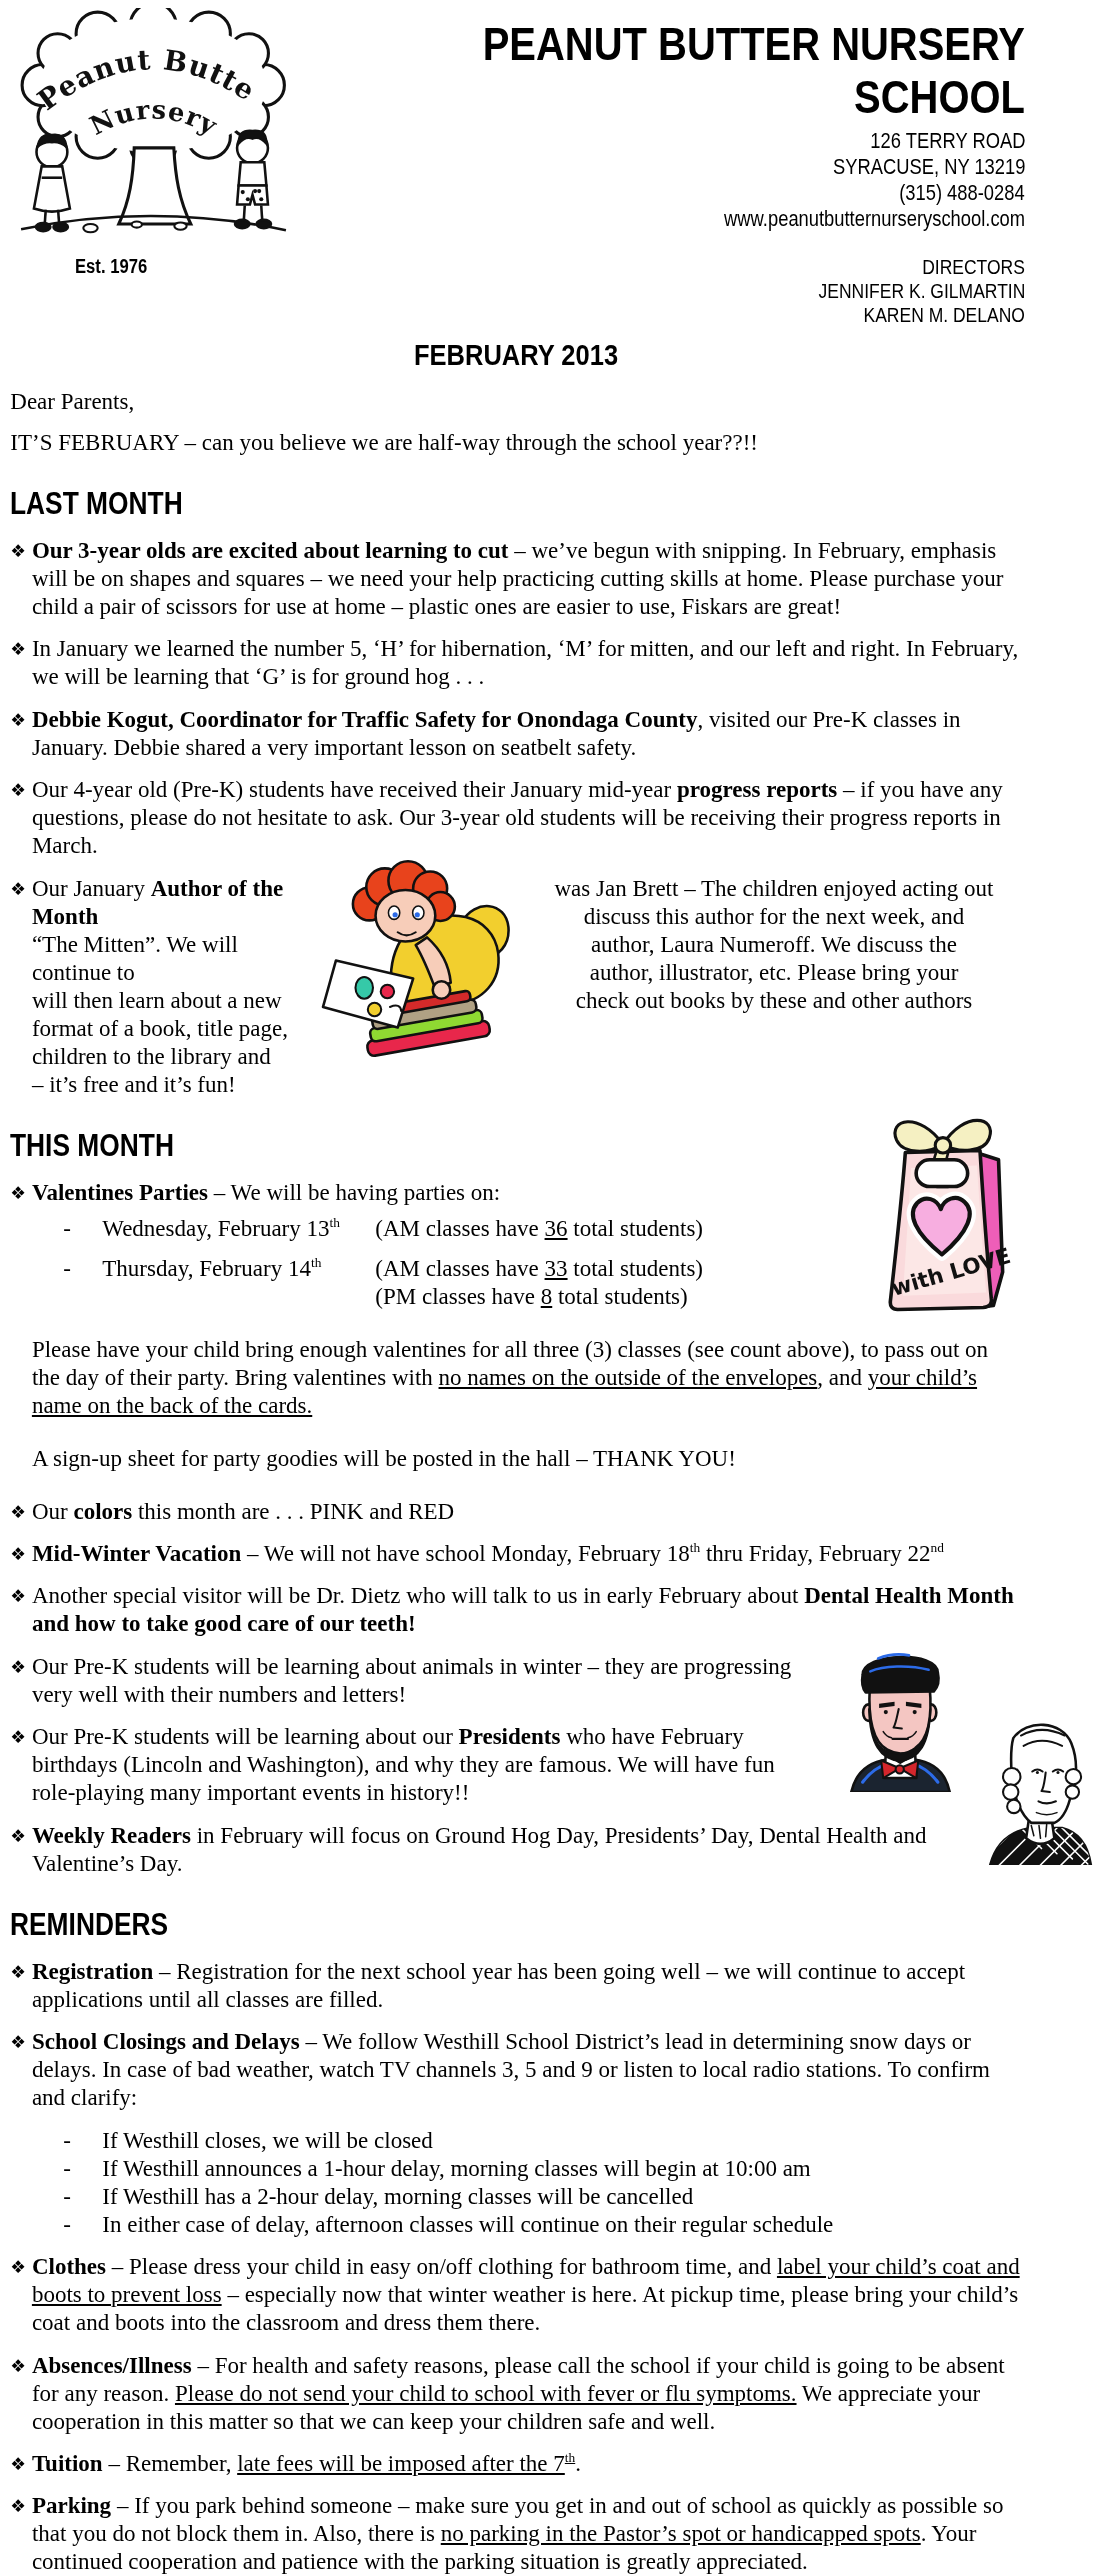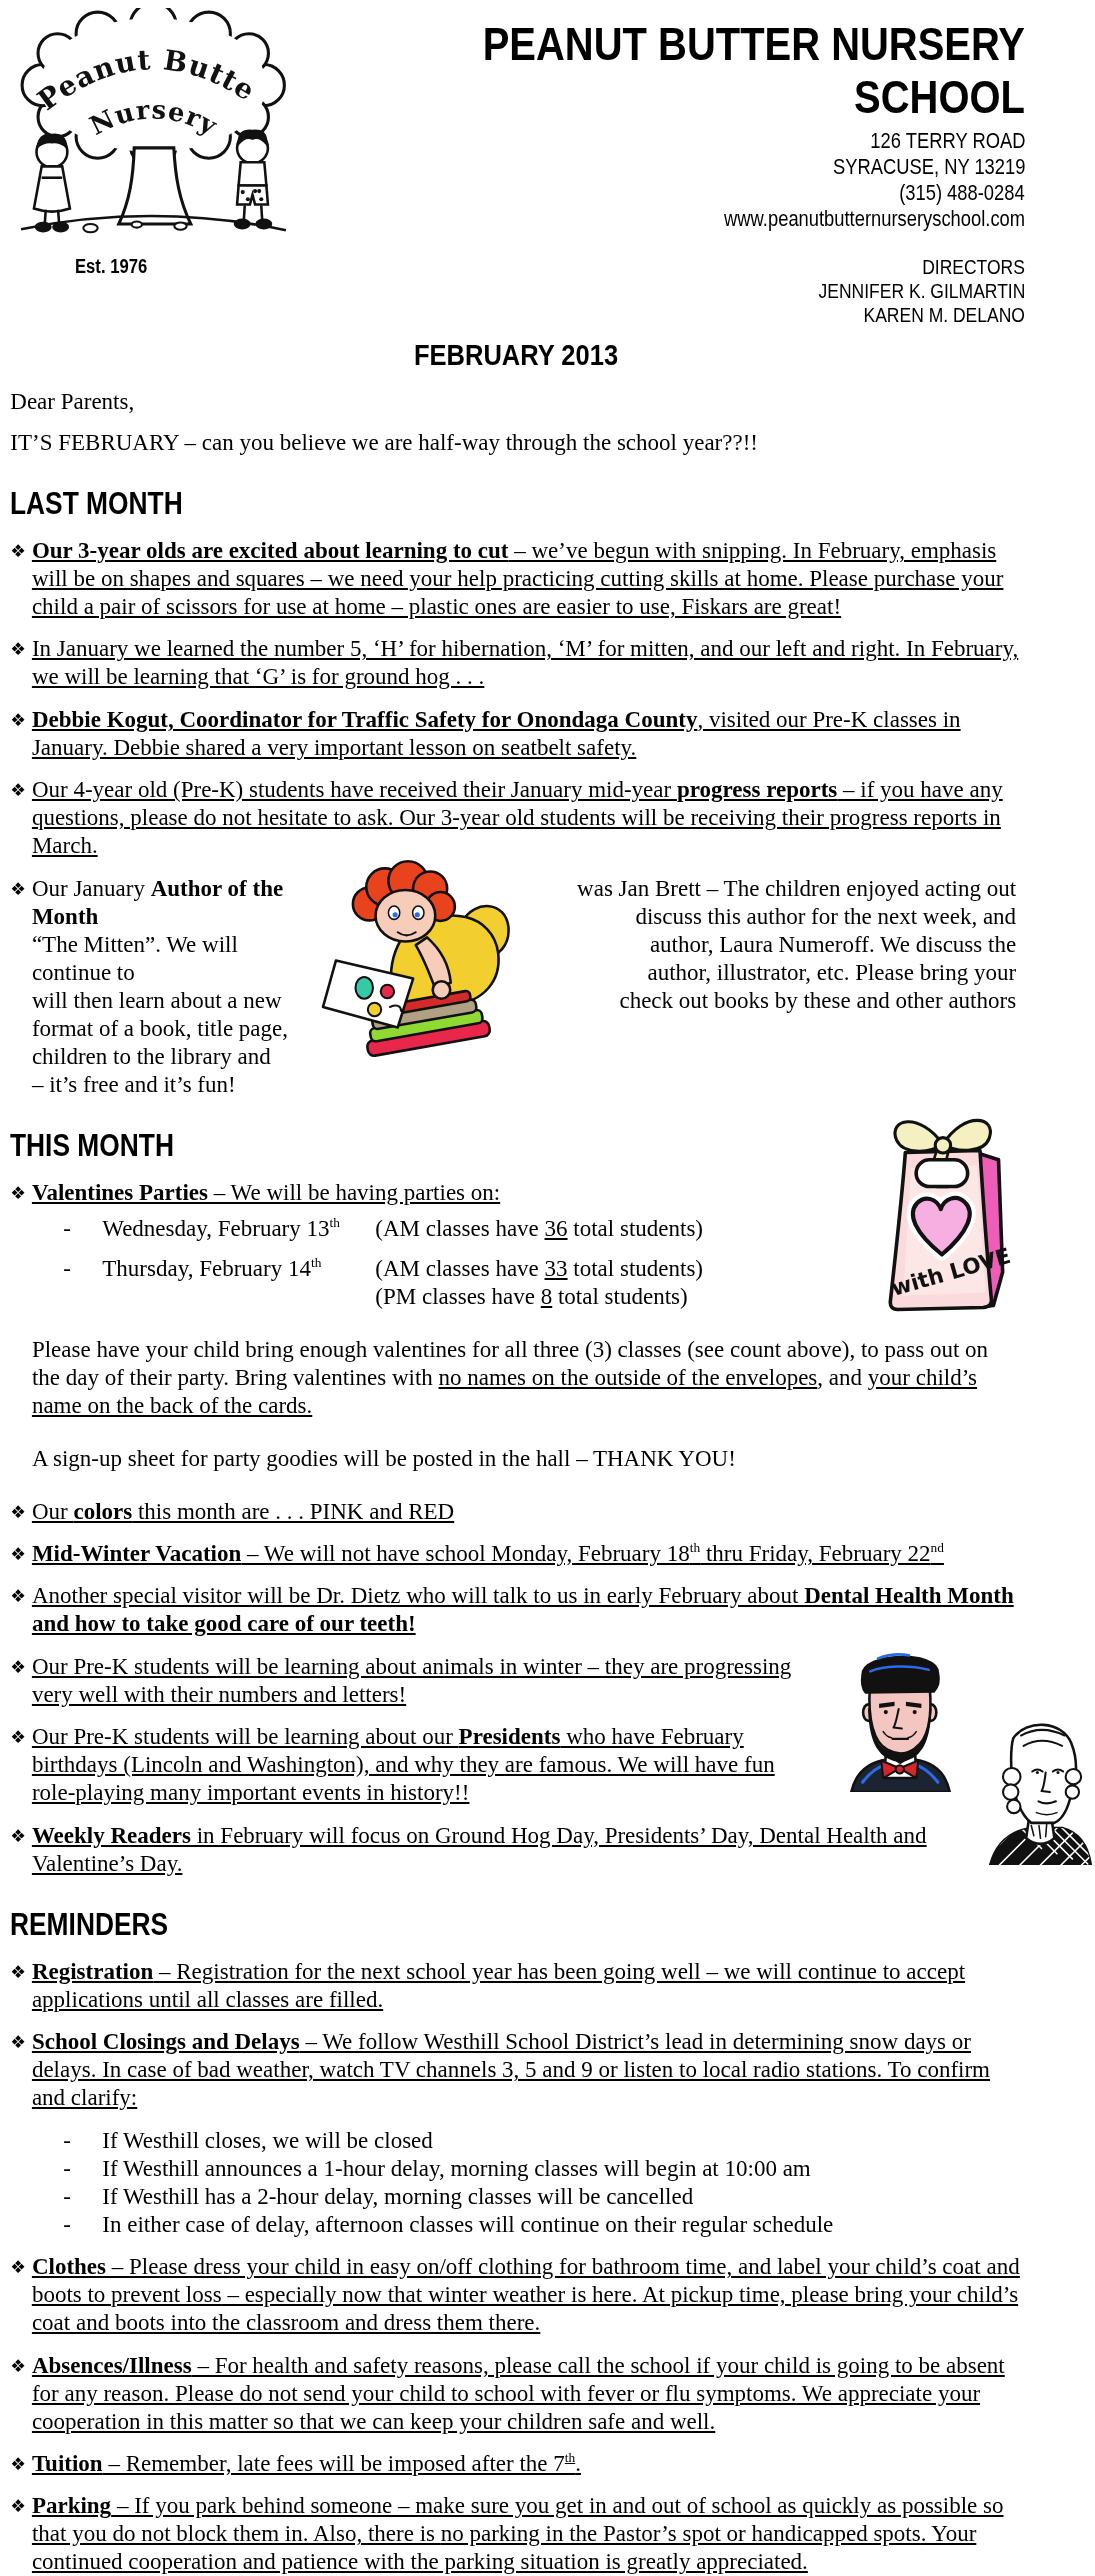--- a/index.html
+++ b/index.html
@@ -21,31 +21,31 @@
   
   .center{text-align:center;}
   .date-title{margin-top:11.3px;font-size:30px;line-height:34px;font-weight:bold;}
   h2.section{margin:29px 0 16.5px 0;font-size:31px;line-height:35px;font-weight:bold;}
   p{margin:0;}
   .greeting{margin-top:15.5px;}
   .intro{margin-top:13px;}
   
   .bullet{display:flex;margin-bottom:14.4px;}
   .glyph{flex:0 0 21.6px;font-family:"DejaVu Sans","Liberation Sans",sans-serif;font-size:17.5px;line-height:28px;}
-  .btext{flex:1;text-decoration:underline;}
+  .btext{flex:1;}
   .narrow .btext{max-width:762px;}
   .mednarrow .btext{max-width:922px;}
   .u{text-decoration:underline;}
   .b{font-weight:bold;}
   .sup{vertical-align:super;font-size:13.4px;line-height:0;}
   
   .author-body{flex:1;display:flex;}
   .a-left{flex:0 0 260px;}
   .a-img{flex:0 0 240px;margin-top:-19.6px;}
-  .a-right{flex:1;text-align:right;padding-right:5.2px;}
+  .a-right{flex:1;text-align:center;padding-right:5.2px;}
   
   .subitem{display:flex;margin-left:53px;}
   .sdash{flex:0 0 39px;}
   .stext{flex:1;}
   .party{display:flex;margin-left:53px;margin-top:8.2px;margin-bottom:11.3px;}
   .pdate{flex:0 0 273px;}
   .pcounts{flex:1;}
   .pline{display:block;}
   .ind{margin-left:21.6px;}
   .mt40{margin-top:25px;}

